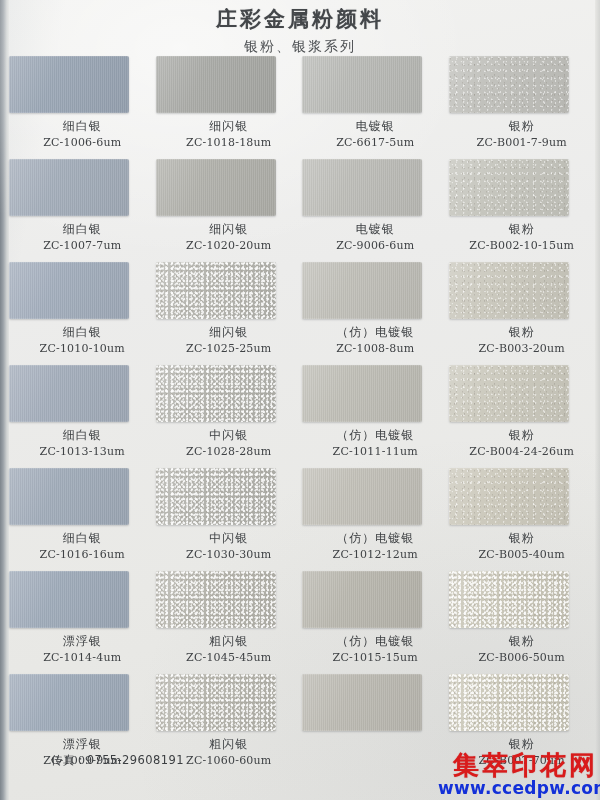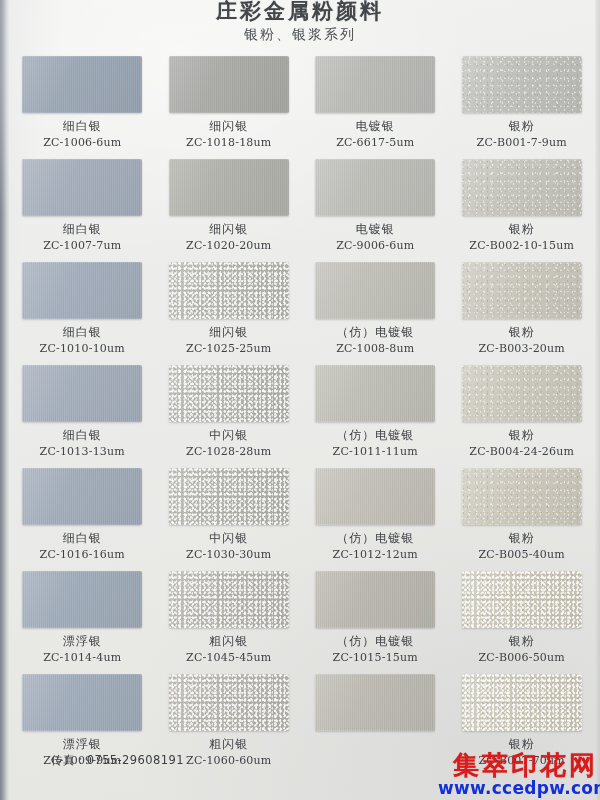--- a/index.html
+++ b/index.html
@@ -49,21 +49,21 @@
   }
 
   
   .header {
     position: absolute;
     left: 0; right: 0; top: 0;
     text-align: center;
     z-index: 3;
   }
   .title {
-    margin: 0;
+    margin: 8px;
     padding-top: 0px;
     font-family: "DejaVu Sans", "Liberation Sans", sans-serif;
     font-size: 21px;
     letter-spacing: 3px;
     color: #44474a;
     font-weight: 600;
     line-height: 22px;
     height: 22px;
     overflow: hidden;
     text-shadow: 0 0 1px rgba(80,85,90,0.35);
@@ -84,21 +84,20 @@
     width: 586px;
     display: grid;
     grid-template-columns: repeat(4, 1fr);
     grid-auto-rows: 103px;
     z-index: 2;
   }
   .cell {
     position: relative;
     display: flex;
     flex-direction: column;
-    align-items: center;
   }
   .swatch {
     width: 120px;
     height: 57px;
     border-radius: 2px;
     box-shadow:
       0 1px 2px rgba(90,95,100,0.28),
       inset 0 0 0 1px rgba(255,255,255,0.12);
     position: relative;
     overflow: hidden;

